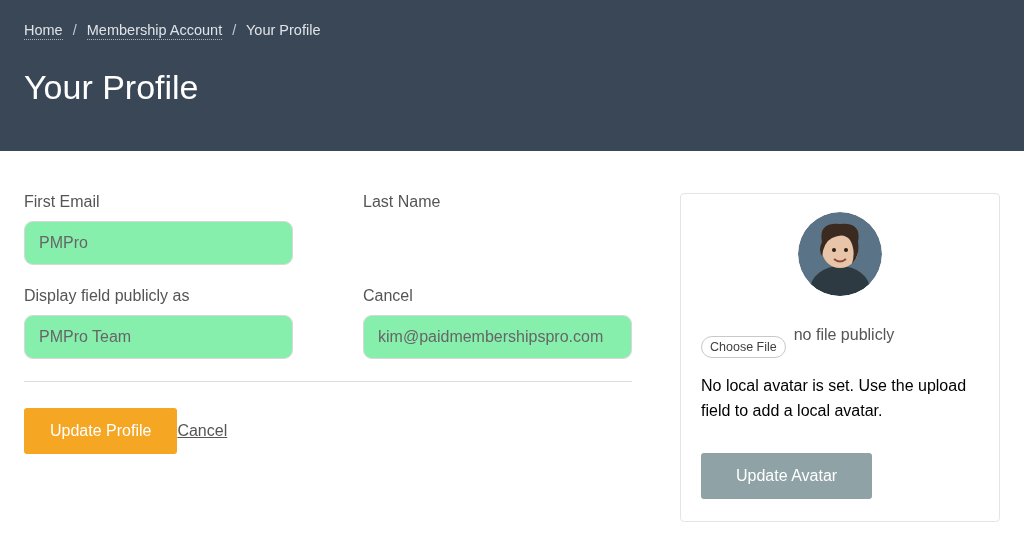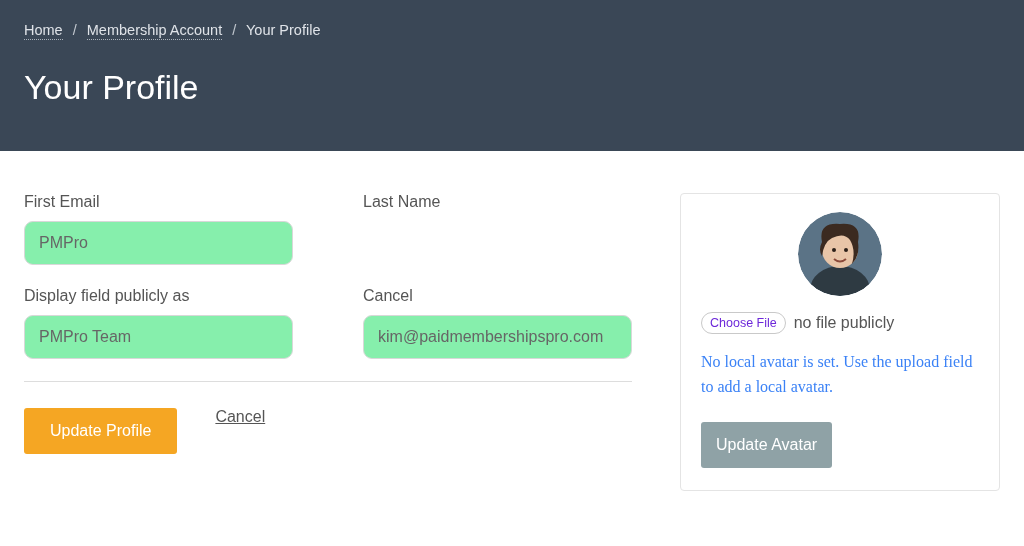--- a/index.html
+++ b/index.html
@@ -72,21 +72,21 @@
     background: #86efac;
     outline: none;
   }
   .divider {
     border: none;
     border-top: 1px solid #ddd;
     margin: 18px 0 26px 0;
   }
   .actions {
     display: flex;
-    gap: 38px;
+    align-items: center;
   }
   .btn-primary {
     background: #f5a623;
     color: #fff;
     border: none;
     padding: 14px 26px;
     font-size: 16px;
     border-radius: 3px;
     cursor: pointer;
   }
@@ -120,38 +120,38 @@
     gap: 8px;
     margin-bottom: 16px;
   }
   .choose-btn {
     font-size: 12.5px;
     padding: 3px 8px;
     border: 1px solid #c9c9c9;
     border-radius: 11px;
     background: #fff;
     cursor: pointer;
-    color: #6d28d9;
+    color: #404040;
+    margin-top: 24px;
   }
   .file-status {
     font-size: 16px;
     color: #555;
   }
   .avatar-note {
     font-size: 16px;
-    color: #3b82f6;
+    color: #000000;
     line-height: 1.55;
-    margin-bottom: 22px;
-    font-family: Liberation Serif, serif;
+    margin-bottom: 29px;
   }
   .btn-secondary {
     background: #8fa2a6;
     color: #fff;
     border: none;
-    padding: 14px 15px;
+    padding: 14px 35px;
     font-size: 16px;
     border-radius: 3px;
     cursor: pointer;
   }
 </style>
 </head>
 <body>
 
 <div class="header">
   <div class="breadcrumb">

